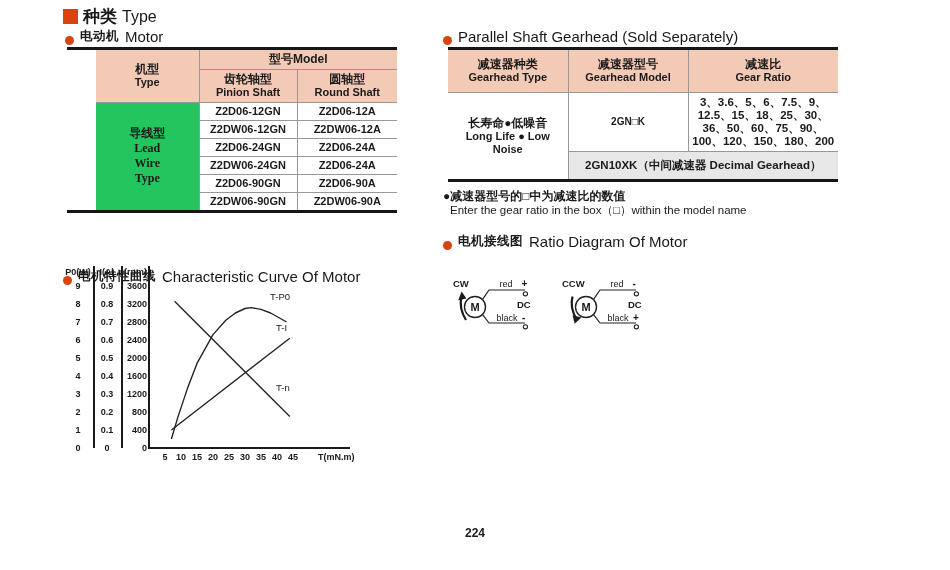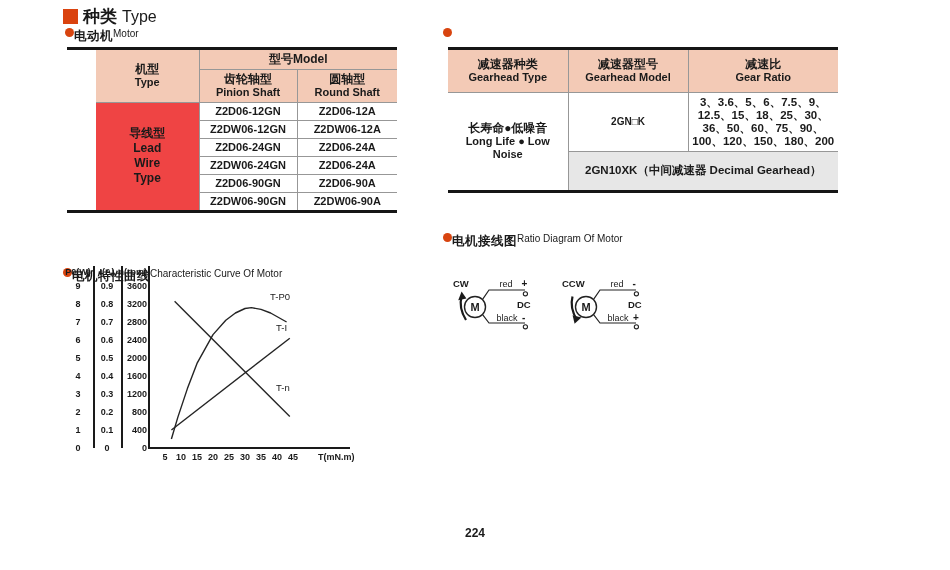--- a/index.html
+++ b/index.html
@@ -5,34 +5,34 @@
   html,body{margin:0;padding:0;}
   body{width:950px;height:570px;background:#ffffff;position:relative;
        font-family:"Liberation Sans","DejaVu Sans",sans-serif;color:#1a1a1a;overflow:hidden;}
   .abs{position:absolute;}
 
   
   .main-title{display:flex;align-items:center;gap:5px;}
   .sq{width:15px;height:15px;background:#da430f;display:inline-block;}
   .mt-zh{font-size:17px;font-weight:bold;}
   .mt-en{font-size:16px;font-weight:normal;}
-  .sec-title{display:flex;align-items:flex-start;}
+  .sec-title{display:flex;align-items:flex-end;gap:6px;}
   .bullet{width:9px;height:9px;border-radius:50%;background:#d8440f;display:inline-block;flex:0 0 auto;}
   .sec-zh{font-size:12.5px;font-weight:bold;letter-spacing:.5px;}
-  .sec-en{font-size:10px;font-weight:normal;}
+  .sec-en{font-size:15px;font-weight:normal;}
 
   
   .tblwrap{border-top:3px solid #161616;border-bottom:3px solid #161616;}
   table.tbl{border-collapse:collapse;border:hidden;table-layout:fixed;width:100%;}
   table.tbl td{border:1px solid #979797;text-align:center;vertical-align:middle;padding:0;}
   td.hd{background:#f3cab6;}
   .zh12{font-size:12px;font-weight:bold;line-height:14px;}
   .en11{font-size:11px;font-weight:bold;line-height:13px;}
   .mcell{font-size:11px;font-weight:bold;}
-  td.gray{background:#ef4444;}
+  td.gray{background:#22c55e;font-family:Liberation Serif, serif;}
   .group-line{font-size:12px;font-weight:bold;line-height:15px;}
   .ratio-line{font-size:11.5px;font-weight:bold;line-height:13px;white-space:nowrap;}
   .model-cell{font-size:10px;font-weight:bold;}
   .dec-cell{font-size:11.5px;font-weight:bold;background:#e7e7e7;}
 
   
   .note-zh{font-size:12px;font-weight:bold;line-height:14px;}
   .note-en{font-size:11.5px;padding-left:7px;line-height:14px;}
   .foot{width:406px;text-align:justify;}
   .foot-zh{font-size:12px;line-height:15px;}
@@ -126,20 +126,21 @@
     <tr style="height:18px">
       <td class="mcell">Z2DW06-90GN</td>
       <td class="mcell">Z2DW06-90A</td>
     </tr>
     </tbody>
   </table>
 </div>
 
 <div class="abs sec-title" style="left:443px;top:28px;">
   <span class="bullet"></span>
+  <span class="sec-en">Parallel Shaft Gearhead (Sold Separately)</span>
 </div>
 
 <div class="abs tblwrap" style="left:448px;top:47px;width:390px;">
   <table class="tbl">
     <colgroup>
         <col style="width:120px">
         <col style="width:120px">
         <col style="width:150px">
       </colgroup>
     <tbody>
@@ -164,28 +165,30 @@
         <div class="en11">Noise</div>
       </td>
       <td class="model-cell">2GN□K</td>
       <td>
         <div class="ratio-line">3、3.6、5、6、7.5、9、</div>
         <div class="ratio-line">12.5、15、18、25、30、</div>
         <div class="ratio-line">36、50、60、75、90、</div>
         <div class="ratio-line">100、120、150、180、200</div>
       </td>
     </tr>
-    <tr style="height:39px">
+    <tr style="height:28px">
       <td class="dec-cell" colspan="2">2GN10XK（中间减速器 Decimal Gearhead）</td>
     </tr>
     </tbody>
   </table>
 </div>
 
 <div class="abs" style="left:443px;top:189px;">
+  <div class="note-zh">●减速器型号的□中为减速比的数值</div>
+  <div class="note-en">Enter the gear ratio in the box（□）within the model name</div>
 </div>
 
 <div class="abs sec-title" style="left:63px;top:233px;margin-top:35px;">
   <span class="bullet"></span>
   <span class="sec-zh">电机特性曲线</span>
   <span class="sec-en">Characteristic Curve Of Motor</span>
 </div>
 
 <svg id="curve-svg" class="abs" style="left:60px;top:260px;" width="334" height="212" viewBox="0 0 334 212">
   <line class="axis" x1="34" y1="6" x2="34" y2="188"></line>

